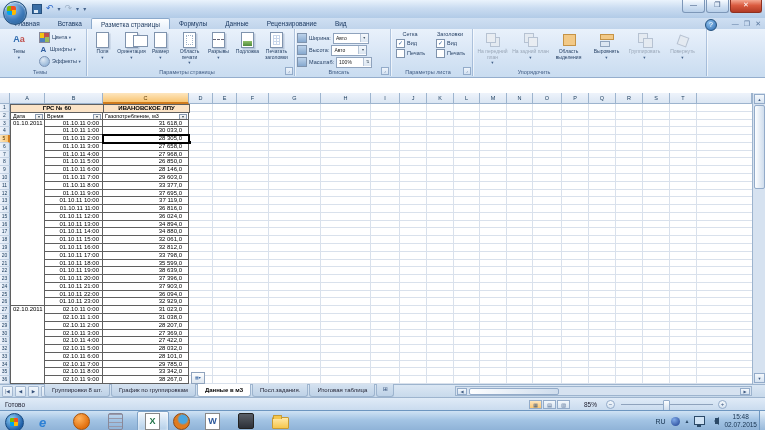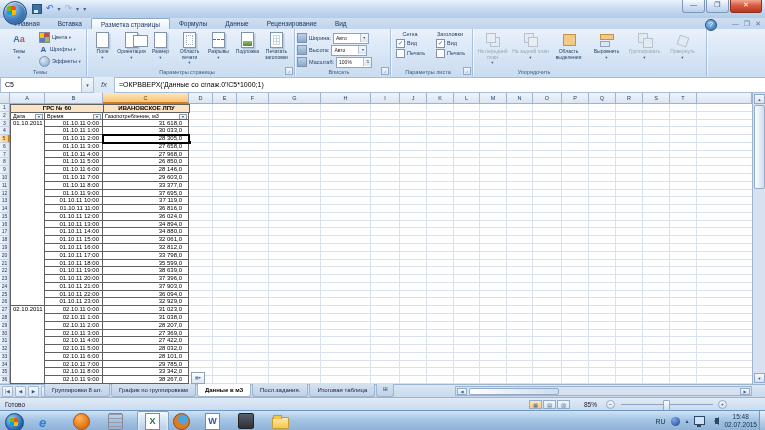--- a/index.html
+++ b/index.html
@@ -376,26 +376,20 @@
         <div class="bicon">
             <div class="sq" style="left:3px;top:4px;transform:rotate(20deg);"></div>
           </div>
         <div>Повернуть</div>
           <div class="drop">▾</div>
       </div>
       <div class="glabel" style="right:110px;">Упорядочить</div>
     </div>
   </div>
 
-  <div class="abs fbar">
-    <div class="namebox">C5</div>
-    <div class="nbdrop">▾</div>
-    <div class="fx">fx</div>
-    <div class="finput">=ОКРВВЕРХ('Данные со сглаж.0'!C5*1000;1)</div>
-  </div>
 
   <div id="grid-layer" class="abs" style="left:0;top:0;width:765px;height:430px;">
       <div class="abs selall" style=""></div>
       <div class="abs colhdr" style="left: 10px; top: 93px; width: 35px; height: 11px;">A</div>
       <div class="abs colhdr" style="left: 45px; top: 93px; width: 58px; height: 11px;">B</div>
       <div class="abs colhdr hsel" style="left: 103px; top: 93px; width: 86px; height: 11px;">C</div>
       <div class="abs colhdr" style="left: 189px; top: 93px; width: 24px; height: 11px;">D</div>
       <div class="abs gline" style="left: 212px; top: 104px; width: 1px; height: 280px;"></div>
       <div class="abs colhdr" style="left: 213px; top: 93px; width: 24px; height: 11px;">E</div>
       <div class="abs gline" style="left: 236px; top: 104px; width: 1px; height: 280px;"></div>

